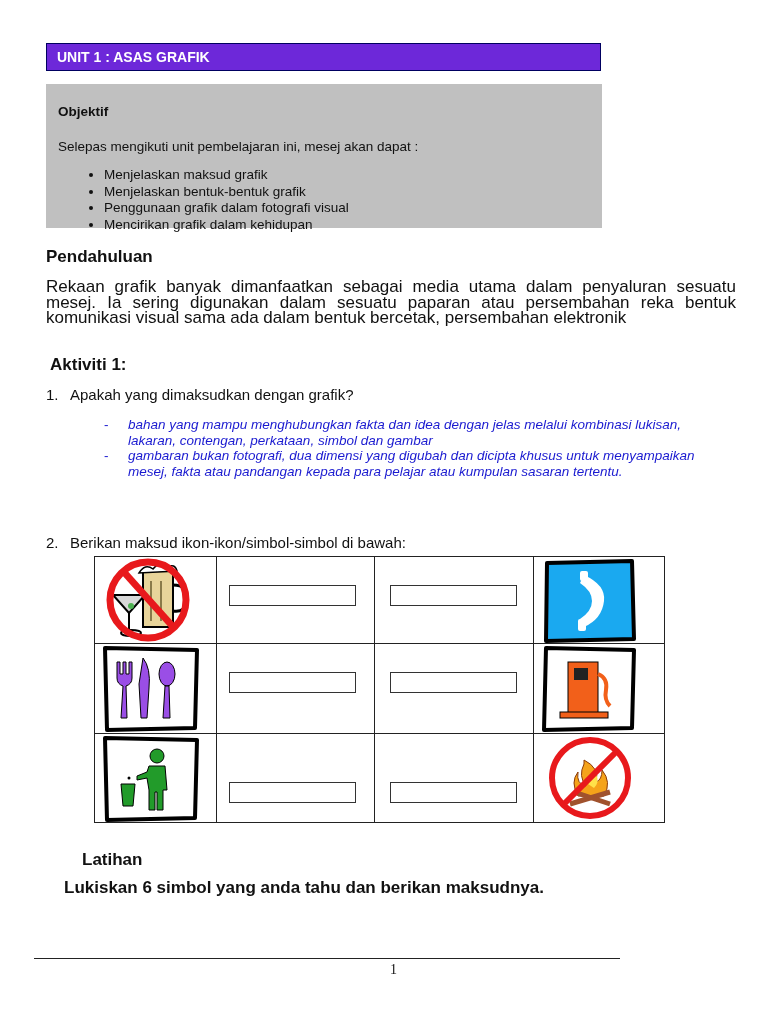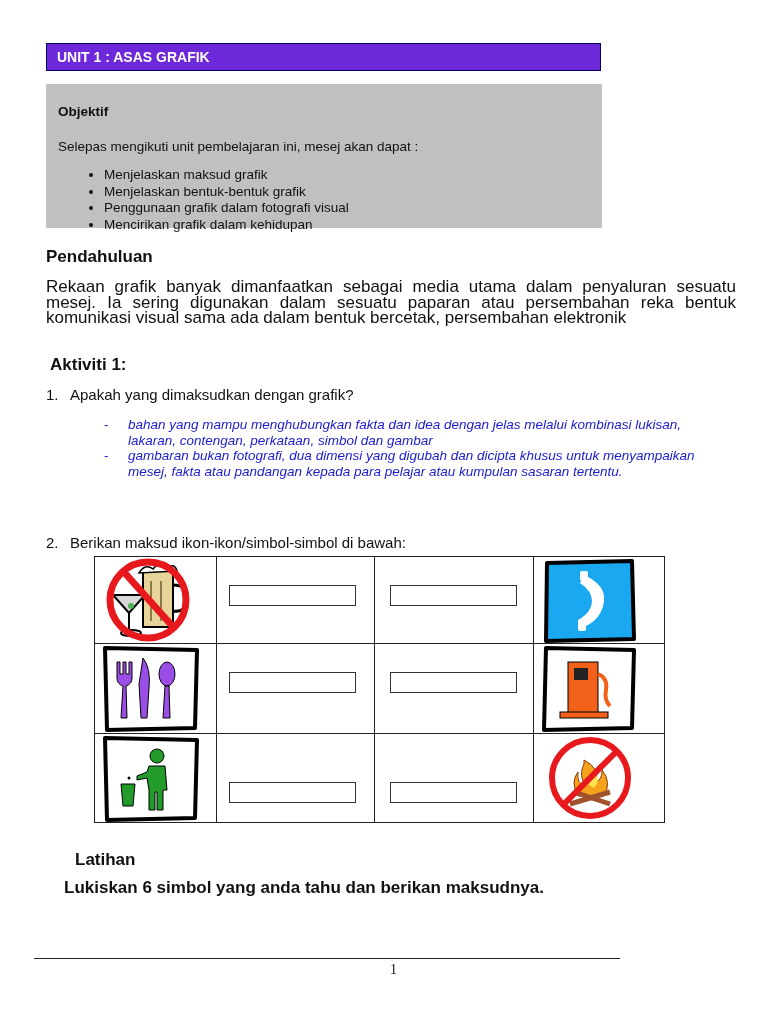--- a/index.html
+++ b/index.html
@@ -177,17 +177,17 @@
         <line x1="36" y1="70" x2="76" y2="58" stroke="#a0522d" stroke-width="5"></line>
         <line x1="40" y1="58" x2="76" y2="70" stroke="#a0522d" stroke-width="5"></line>
         <circle cx="56" cy="44" r="38" fill="none" stroke="#e8191c" stroke-width="6"></circle>
         <line x1="83" y1="17" x2="29" y2="71" stroke="#e8191c" stroke-width="6"></line>
       </svg>
     </td>
   </tr>
 </tbody>
   </table>
 
-<div class="abs heading" style="left:39px; top:850px;padding-left:36px;">Latihan</div>
+<div class="abs heading" style="left:46px; top:850px;padding-left:36px;">Latihan</div>
 <div class="abs heading" style="left:64px; top:878px;">Lukiskan 6 simbol yang anda tahu dan berikan maksudnya.</div>
 
 <div class="abs footer-line"></div>
 <div class="abs page-num">1</div>
 
 </body></html>

